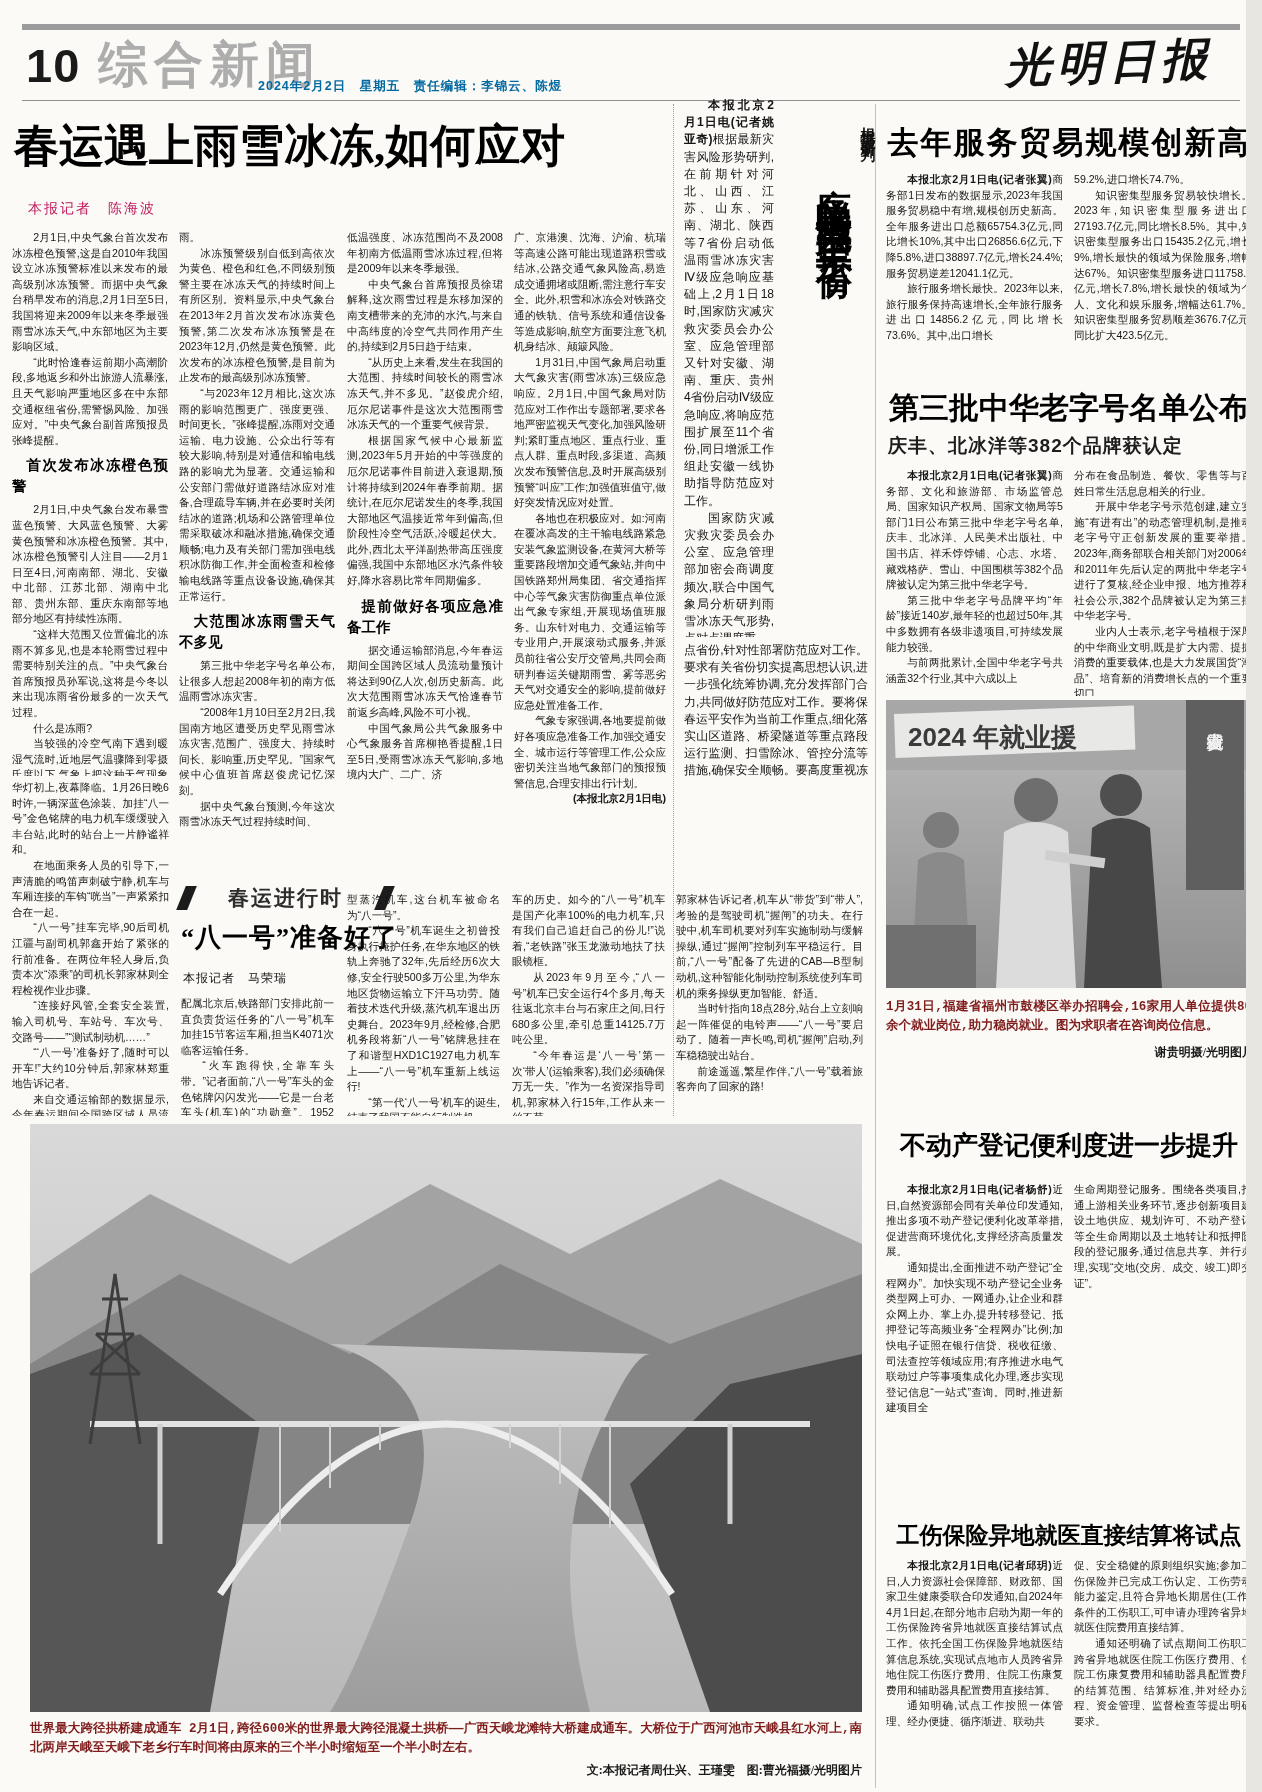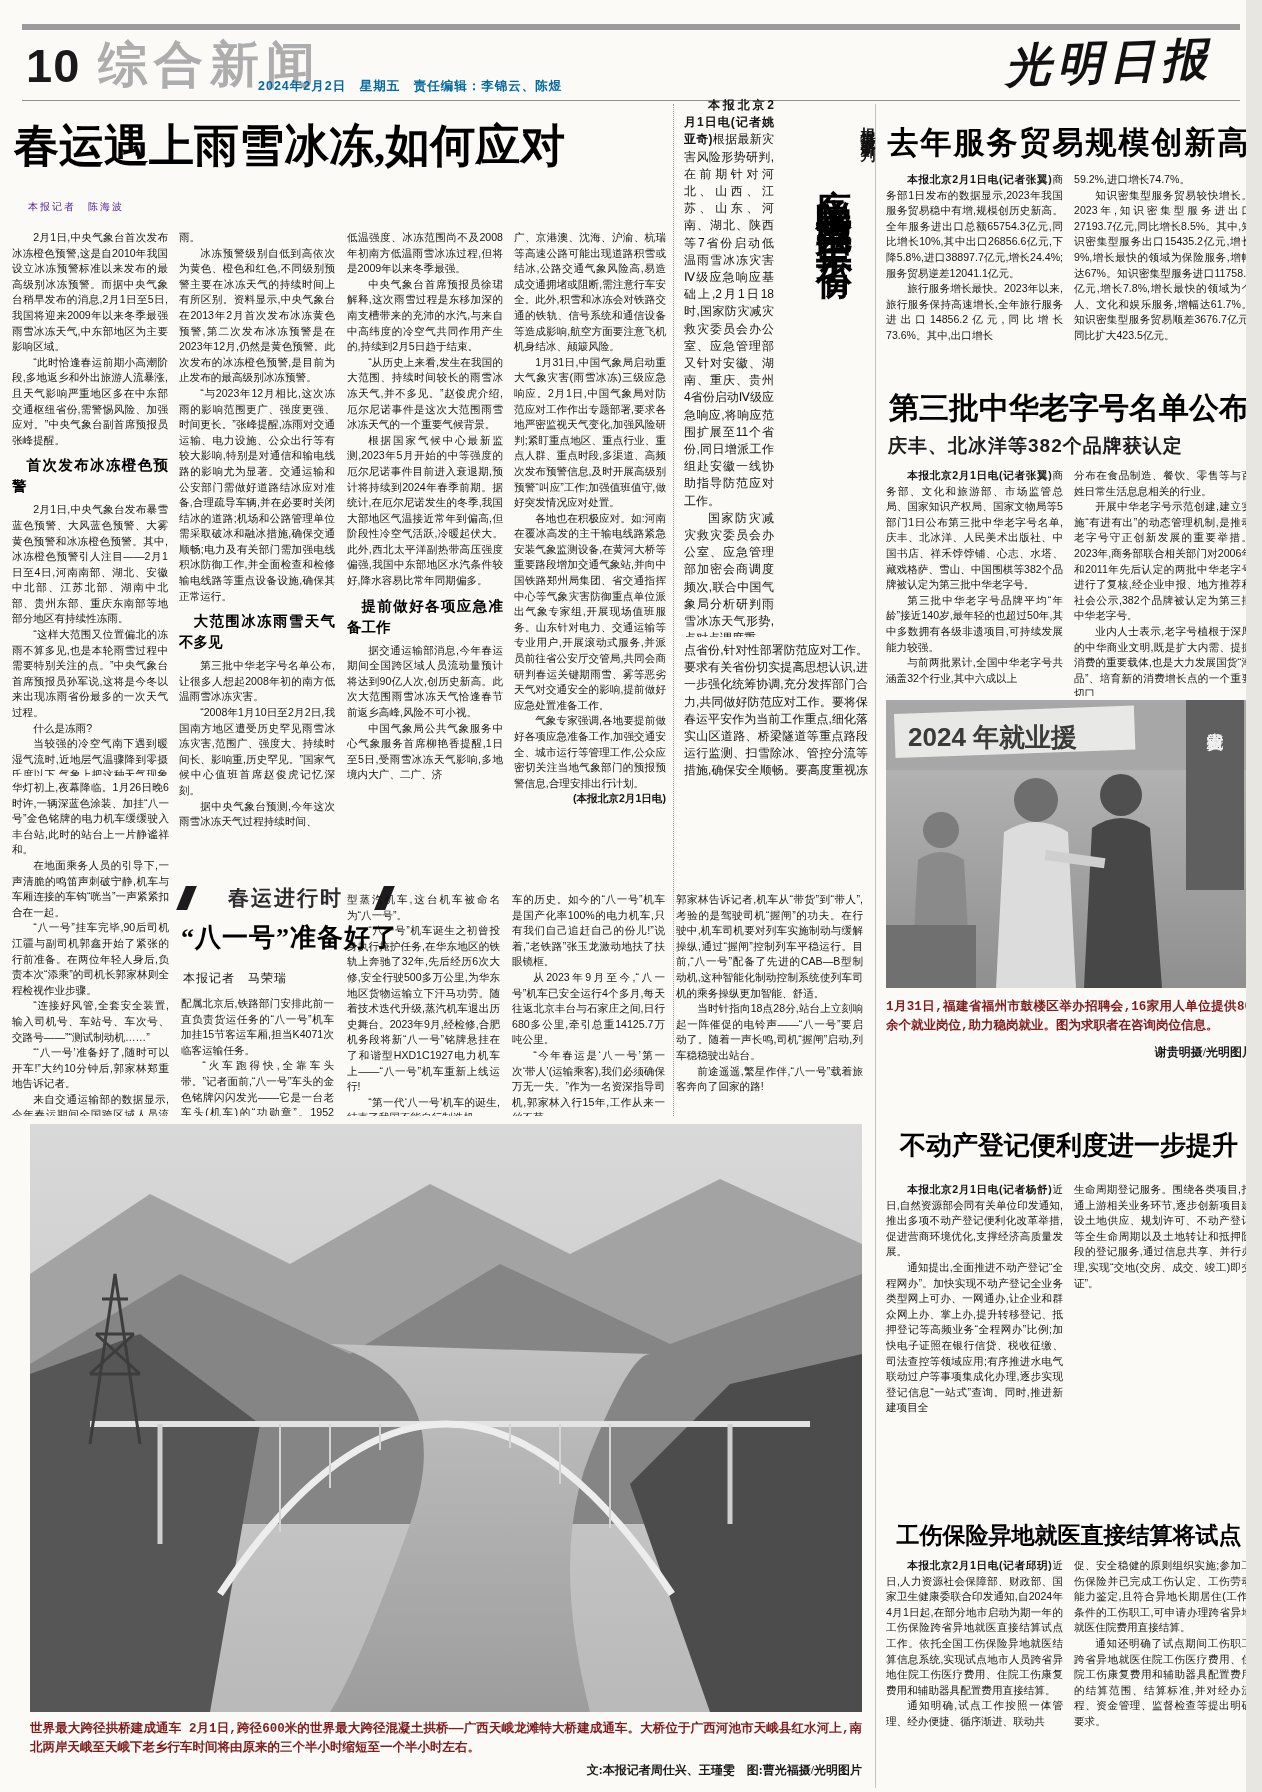--- a/index.html
+++ b/index.html
@@ -17,21 +17,21 @@
   .art-col{font-size:10.6px;line-height:15.6px;text-align:justify;overflow:hidden;color:#161616;}
   .para{margin:0;text-indent:2em;}
   .para.cont{text-indent:0;}
   .para.sub{font-weight:700;font-size:14.5px;line-height:21px;text-indent:1em;margin:7px 0 5px 0;color:#000;}
   .para.end{text-indent:0;text-align:right;font-weight:700;}
   .para b{font-weight:700;}
   .alert-col{font-size:12px;line-height:17.2px;text-align:justify;overflow:hidden;color:#141414;}
   
   .h-main{font-family:"Liberation Serif",serif;font-weight:900;font-size:45px;line-height:1.25;letter-spacing:0px;color:#000;white-space:nowrap;}
   .h-side{font-family:"Liberation Serif",serif;font-weight:900;color:#000;text-align:center;white-space:nowrap;}
-  .byline{font-size:10px;font-family:"Liberation Serif",serif;color:#4c1d95;letter-spacing:2px;}
+  .byline{font-size:14px;font-family:"Liberation Serif",serif;color:#be185d;letter-spacing:2px;}
   .subtitle{font-size:19px;font-weight:600;color:#1d1d1d;letter-spacing:1px;}
   .vert{writing-mode:vertical-rl;text-orientation:upright;}
   .vert-head{font-family:"Liberation Serif",serif;font-weight:900;font-size:36px;letter-spacing:7px;color:#000;}
   .vert-kicker{font-size:15px;font-weight:600;letter-spacing:4px;color:#111;}
   .dotted-v{border-left:1px dotted #9a9a9a;width:0;}
   .solid-v{background:#c2c2c2;width:1px;}
   
   .banner{display:flex;align-items:center;gap:8px;}
   .banner .slash{width:11px;height:24px;background:#1c1c1c;transform:skewX(-22deg);}
   .banner .txt{font-size:21px;font-weight:900;color:#2c2c2c;letter-spacing:2px;font-family:"Liberation Serif",serif;}

